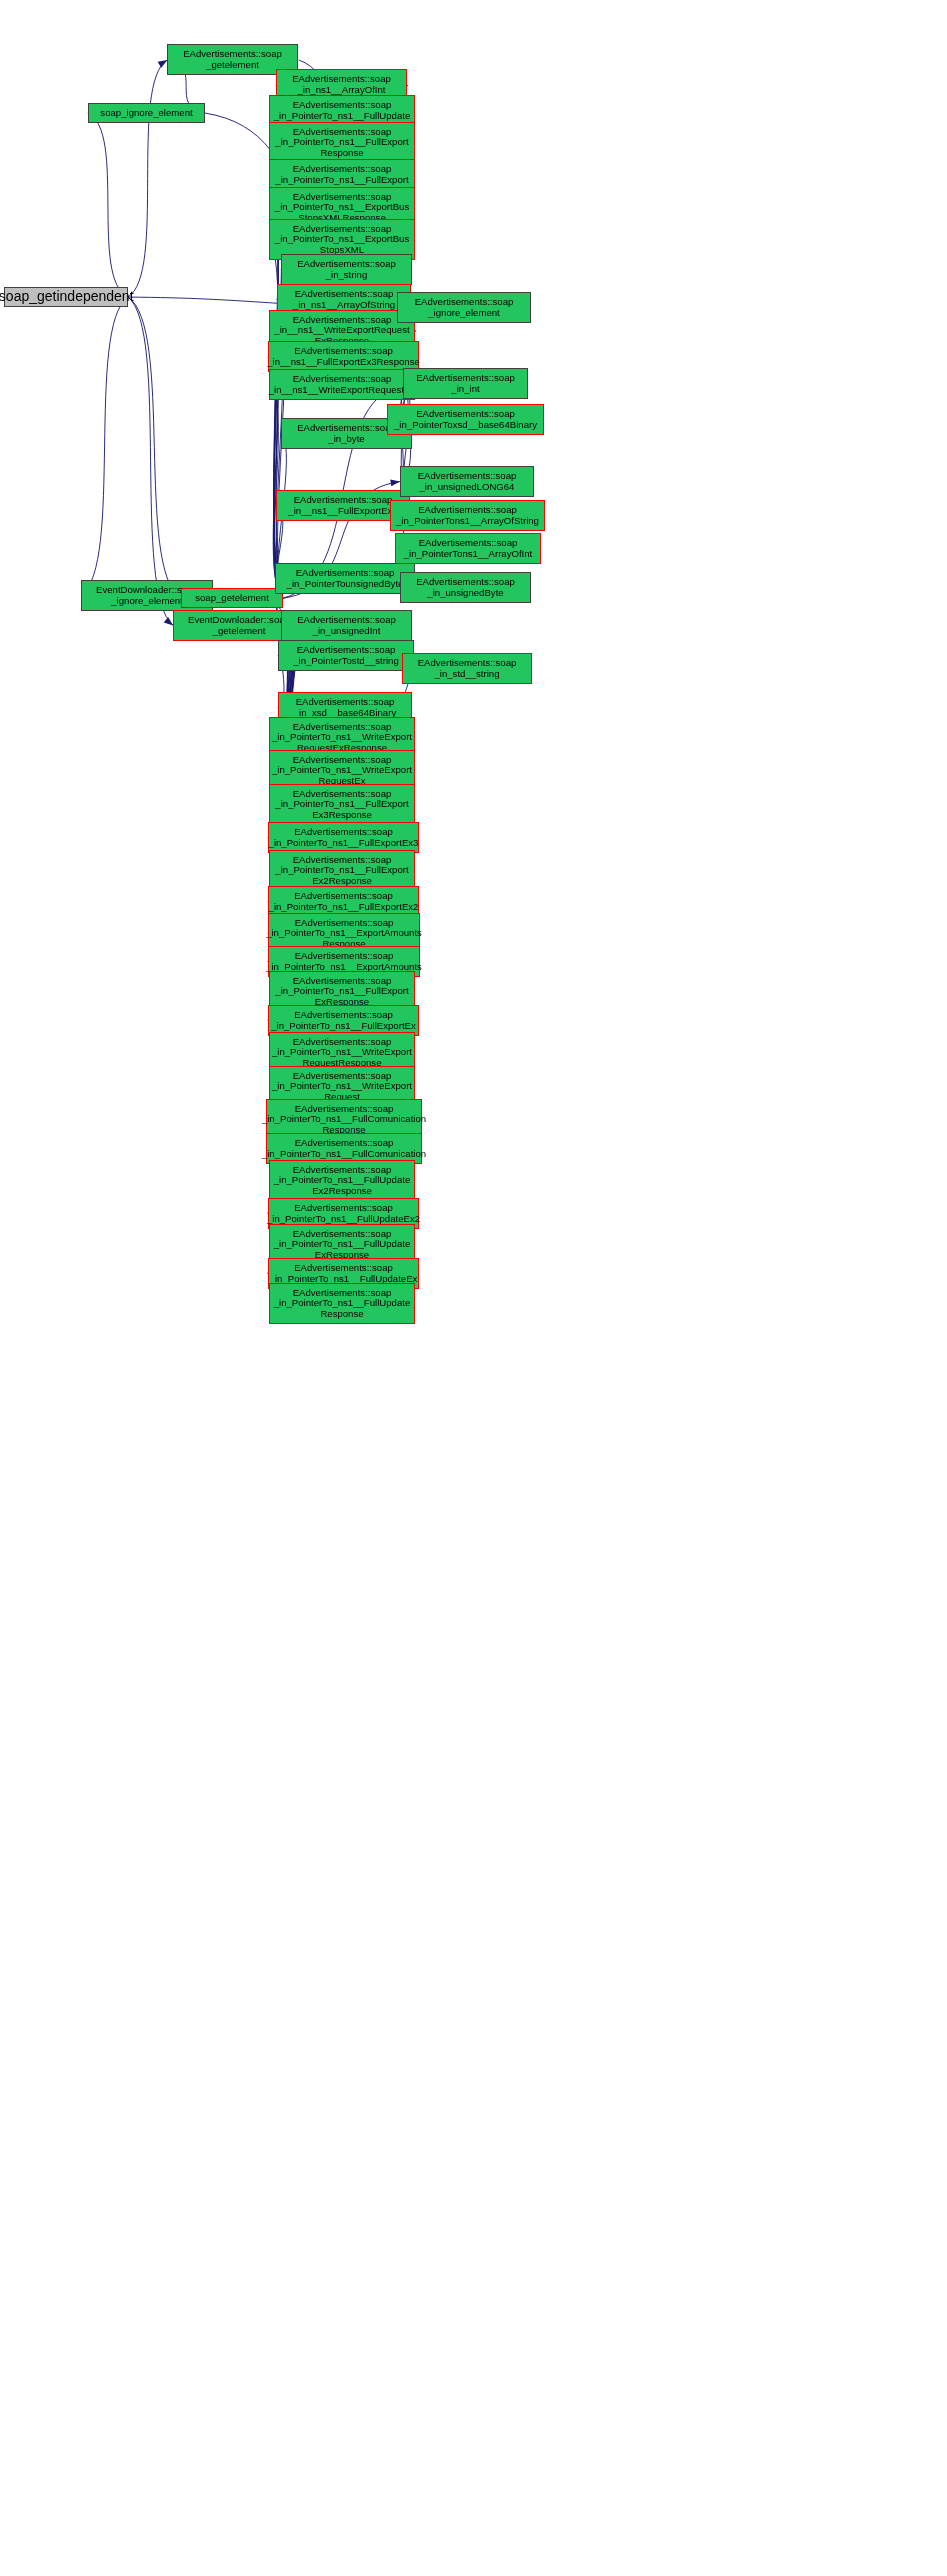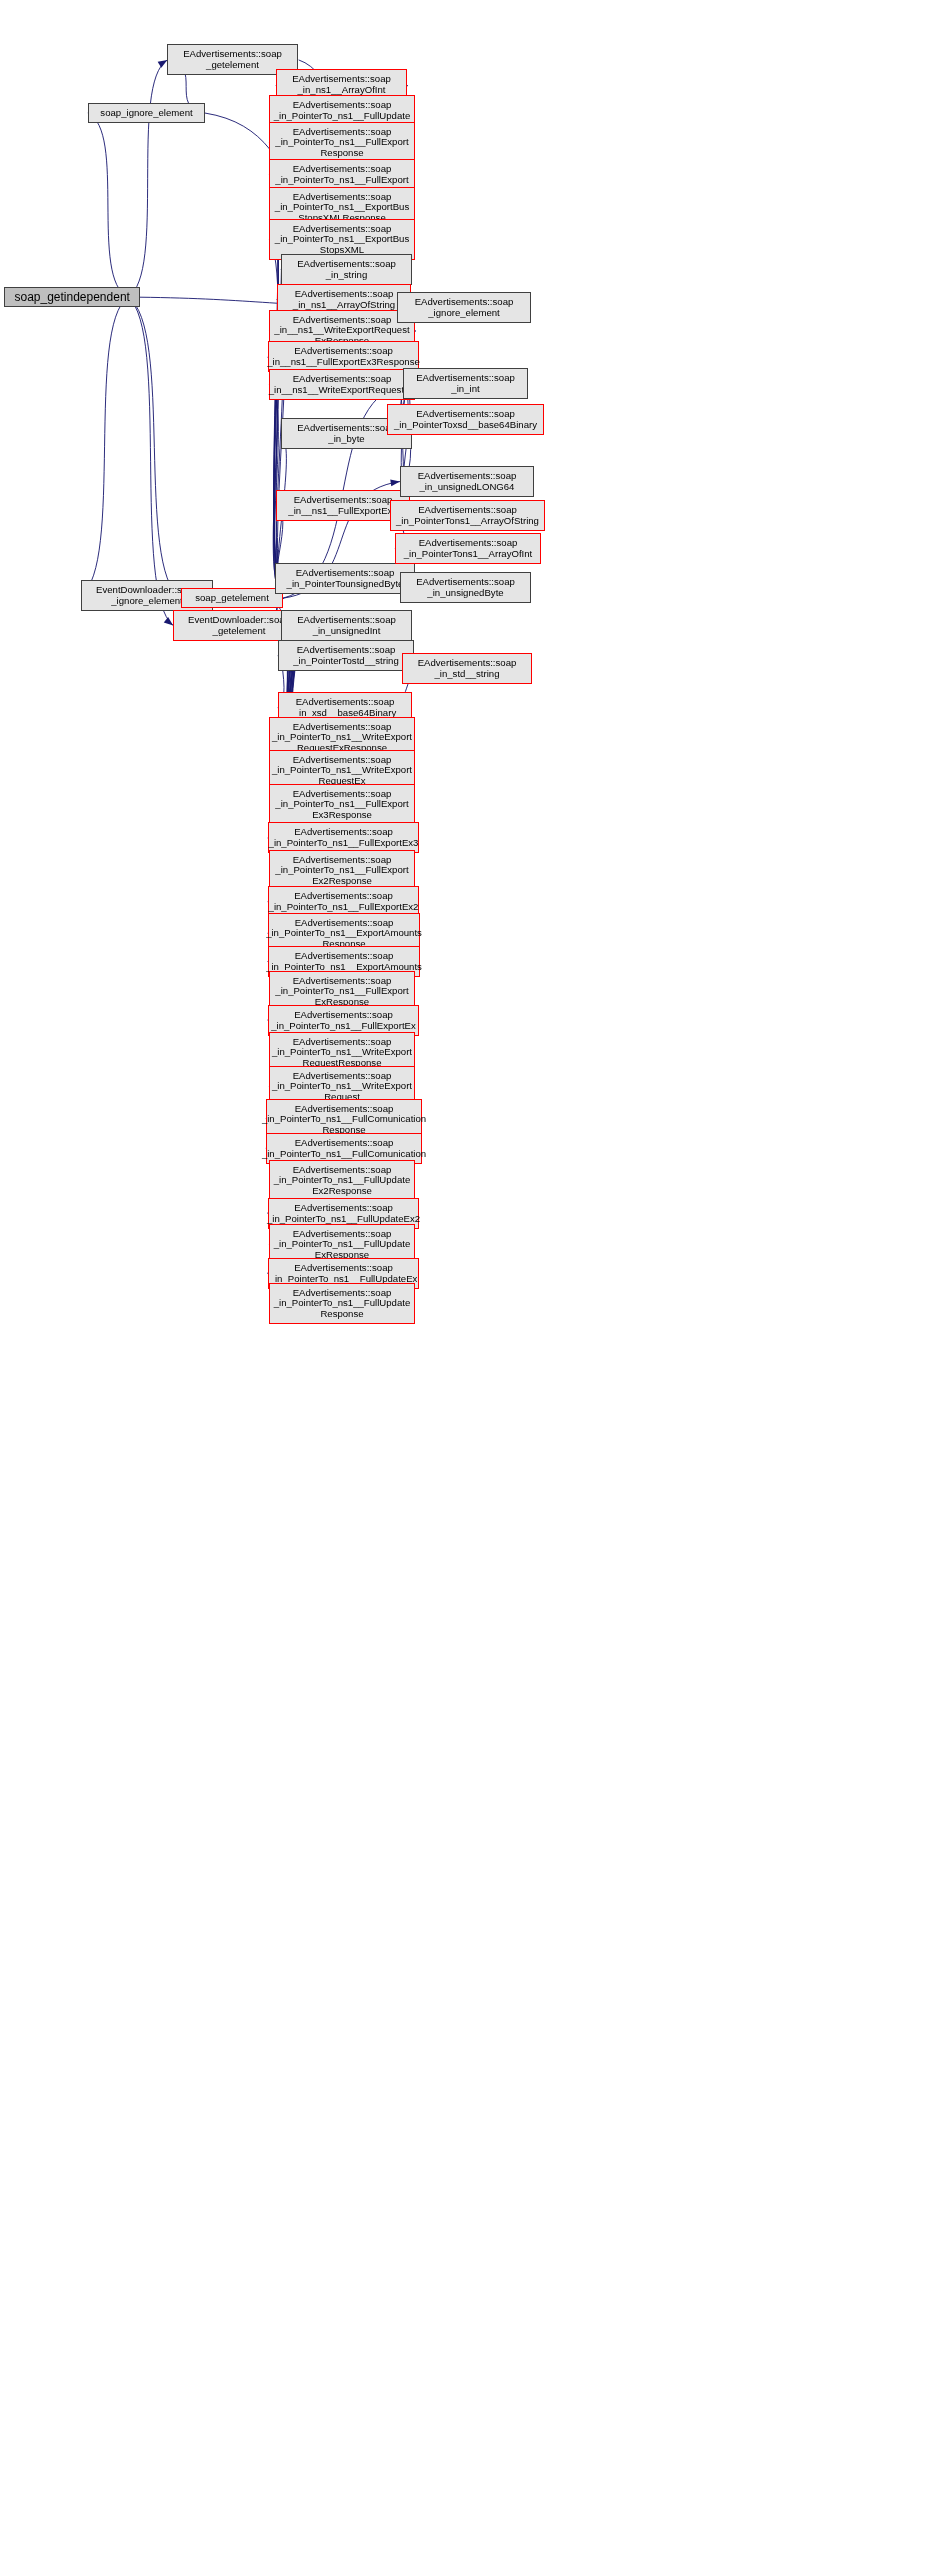--- a/index.html
+++ b/index.html
@@ -1,21 +1,21 @@
 <!DOCTYPE html>
 <html style="font-size:13.4px"><head>
 <meta charset="utf-8">
 <title>Call Graph</title>
 <style>
   html,body{margin:0;padding:0;background:#ffffff;}
   body{font-family:"Liberation Sans", sans-serif;}
   #graph-root{position:relative;width:947px;height:2576px;background:#ffffff;overflow:hidden;}
   svg#edges{position:absolute;left:0;top:0;width:947px;height:2576px;pointer-events:none;}
   .node{position:absolute;box-sizing:border-box;display:flex;align-items:center;justify-content:center;
-        text-align:center;line-height:1.08;color:#000;background:#e5e5e5;
+        text-align:center;line-height:1.08;color:#000;background:#22c55e;
         font-family:"Liberation Sans", sans-serif;}
   .node span{display:block;white-space:pre-line;}
   .n-black{border:0.8px solid #404040;}
   .n-red{border:0.8px solid #ff0000;}
   .n-root{border:0.8px solid #404040;background:#bfbfbf;}
   .edge{fill:none;stroke:#191970;stroke-width:1.1;}
   .arrow{fill:#191970;stroke:none;}
 </style>
 </head>
 <body>
@@ -152,21 +152,21 @@
       <polygon class="arrow" points="0,0 -11,-4.2 -11,4.2" transform="translate(466,616.5) rotate(157.0351158893299)"></polygon>
       <path class="edge" d="M490,604.5 C460.1,609.6 501.9,650.4 472,655.5"></path>
       <polygon class="arrow" points="0,0 -11,-4.2 -11,4.2" transform="translate(472,655.5) rotate(170.3202964737221)"></polygon>
       <path class="edge" d="M496,691.5 C466.1,692.6 507.9,701.4 478,702.5"></path>
       <polygon class="arrow" points="0,0 -11,-4.2 -11,4.2" transform="translate(478,702.5) rotate(177.89307870931182)"></polygon>
       <path class="edge" d="M495,783.5 C466.75,785.1 508.25,797.9 480,799.5"></path>
       <polygon class="arrow" points="0,0 -11,-4.2 -11,4.2" transform="translate(480,799.5) rotate(176.7583924511602)"></polygon>
       <path class="edge" d="M492,845.5 C465.4,840.9 506.6,804.1 480,799.5"></path>
       <polygon class="arrow" points="0,0 -11,-4.2 -11,4.2" transform="translate(480,799.5) rotate(-170.18874313200394)"></polygon>
     </svg>
-<div class="node n-root" style="left: 4.2px; top: 287px; width: 136px; height: 20px; font-size: 12px;">
+<div class="node n-root" style="left: 4.2px; top: 287px; width: 124px; height: 20px; font-size: 14px;">
       <span>soap_getindependent</span>
     </div>
     <div class="node n-black" style="left: 167px; top: 44px; width: 131px; height: 31px; font-size: 9.6px;">
       <span>EAdvertisements::soap
 _getelement</span>
     </div>
     <div class="node n-black" style="left: 88px; top: 103px; width: 117px; height: 20px; font-size: 9.6px;">
       <span>soap_ignore_element</span>
     </div>
     <div class="node n-black" style="left: 81px; top: 580px; width: 132px; height: 31px; font-size: 9.6px;">

